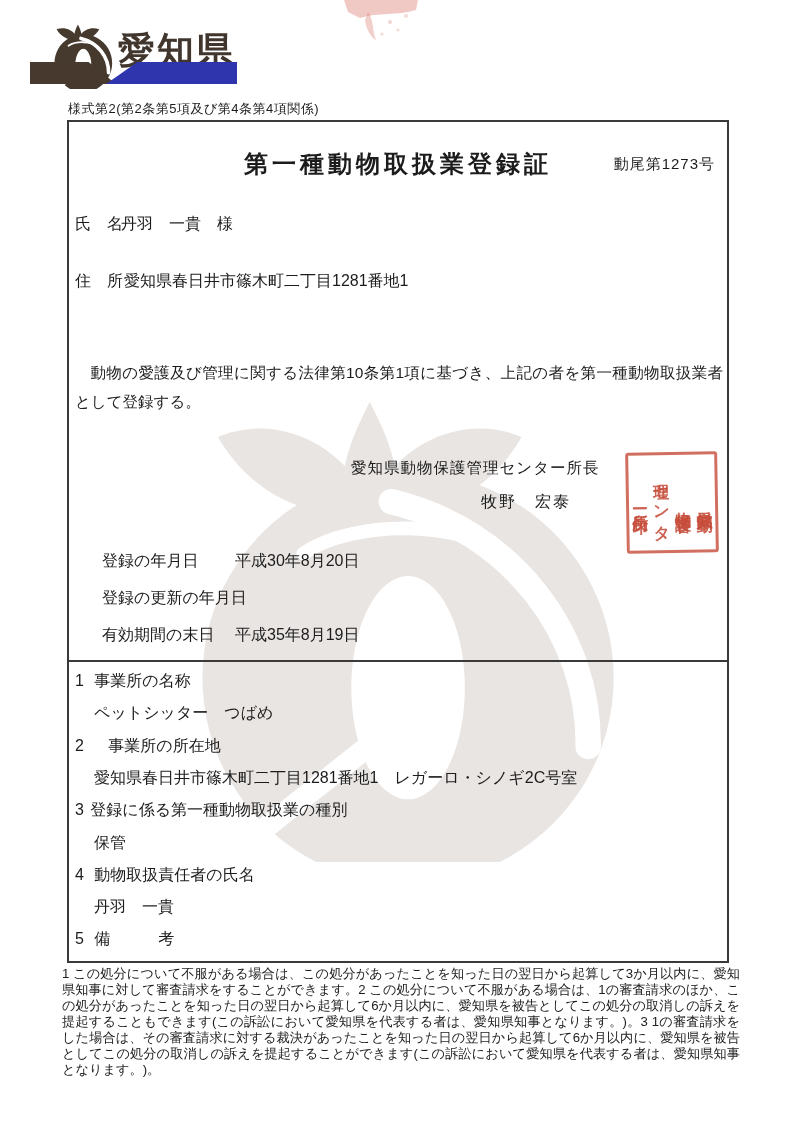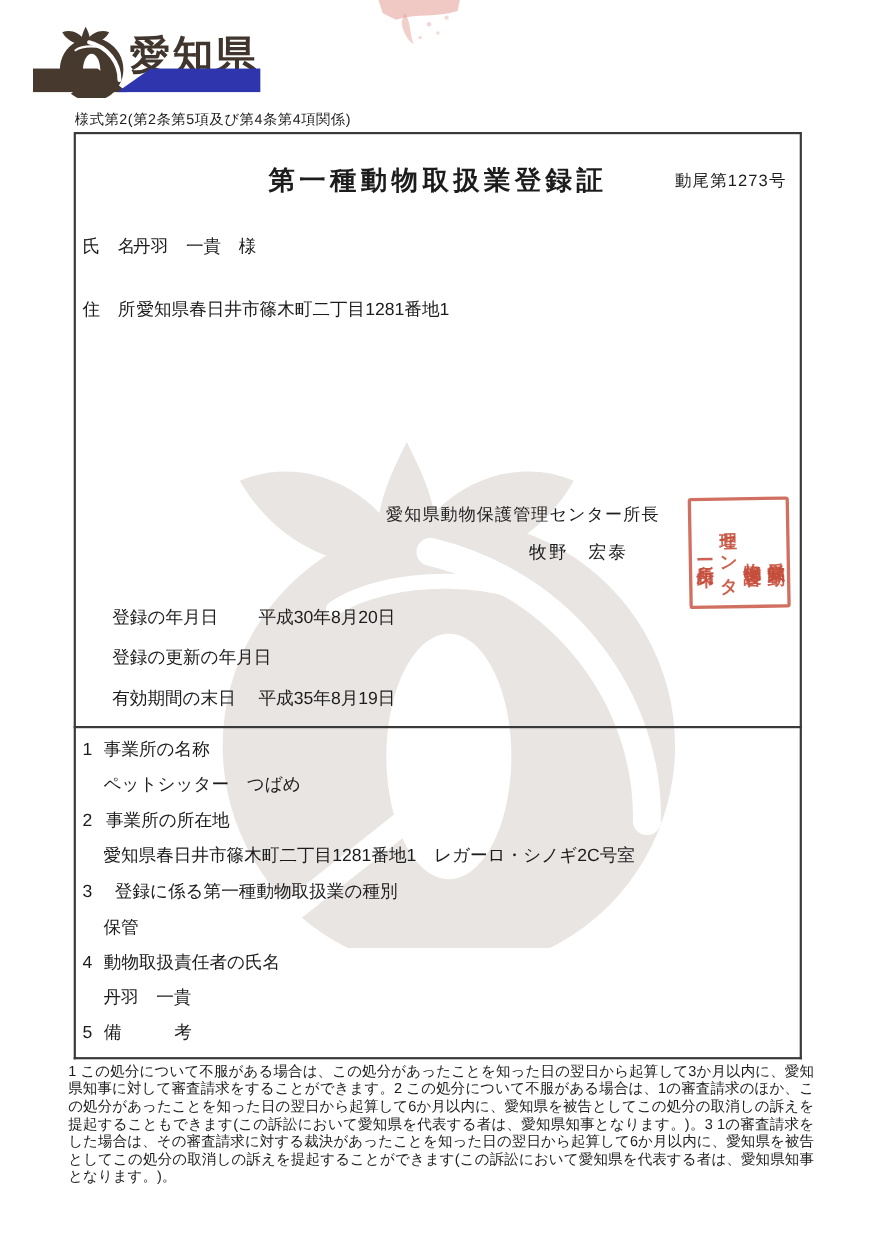--- a/index.html
+++ b/index.html
@@ -88,20 +88,21 @@
   <div class="abs f16" style="left:6px;top:92px">
     <span>氏　名</span>
     <span style="position:absolute;left:46px;width:400px">丹羽　一貴　様</span>
   </div>
 
   <div class="abs f16" style="left:6px;top:149px">
     <span>住　所</span>
     <span style="position:absolute;left:49px;width:500px">愛知県春日井市篠木町二丁目1281番地1</span>
   </div>
 
+  <div class="abs body-par">動物の愛護及び管理に関する法律第10条第1項に基づき、上記の者を第一種動物取扱業者として登録する。</div>
 
   <div class="abs f155" style="left:282px;top:336px;letter-spacing:1px">愛知県動物保護管理センター所長</div>
   <div class="abs f16" style="left:412px;top:370px;letter-spacing:2px">牧野　宏泰</div>
 
   <div class="abs seal">
     <div class="seal-col">愛知県動</div>
     <div class="seal-col">物保護管</div>
     <div class="seal-col">理センタ</div>
     <div class="seal-col">ー所長印</div>
   </div>
@@ -122,27 +123,27 @@
 
 <div class="abs box box2">
   <div class="abs f16" style="left:6px;top:11px">
     <span>1</span>
     <span style="margin-left:6px">事業所の名称</span>
   </div>
   <div class="abs f16" style="left:25px;top:43px">ペットシッター　つばめ</div>
 
   <div class="abs f16" style="left:6px;top:76px">
     <span>2</span>
-    <span style="margin-left:8px">事業所の所在地</span>
+    <span style="margin-left:20px">事業所の所在地</span>
   </div>
   <div class="abs f16" style="left:25px;top:108px;width:620px">愛知県春日井市篠木町二丁目1281番地1　レガーロ・シノギ2C号室</div>
 
   <div class="abs f16" style="left:6px;top:140px">
     <span>3</span>
-    <span style="margin-left:16px">登録に係る第一種動物取扱業の種別</span>
+    <span style="margin-left:2px">登録に係る第一種動物取扱業の種別</span>
   </div>
   <div class="abs f16" style="left:25px;top:173px">保管</div>
 
   <div class="abs f16" style="left:6px;top:205px">
     <span>4</span>
     <span style="margin-left:6px">動物取扱責任者の氏名</span>
   </div>
   <div class="abs f16" style="left:25px;top:237px">丹羽　一貴</div>
 
   <div class="abs f16" style="left:6px;top:269px">

